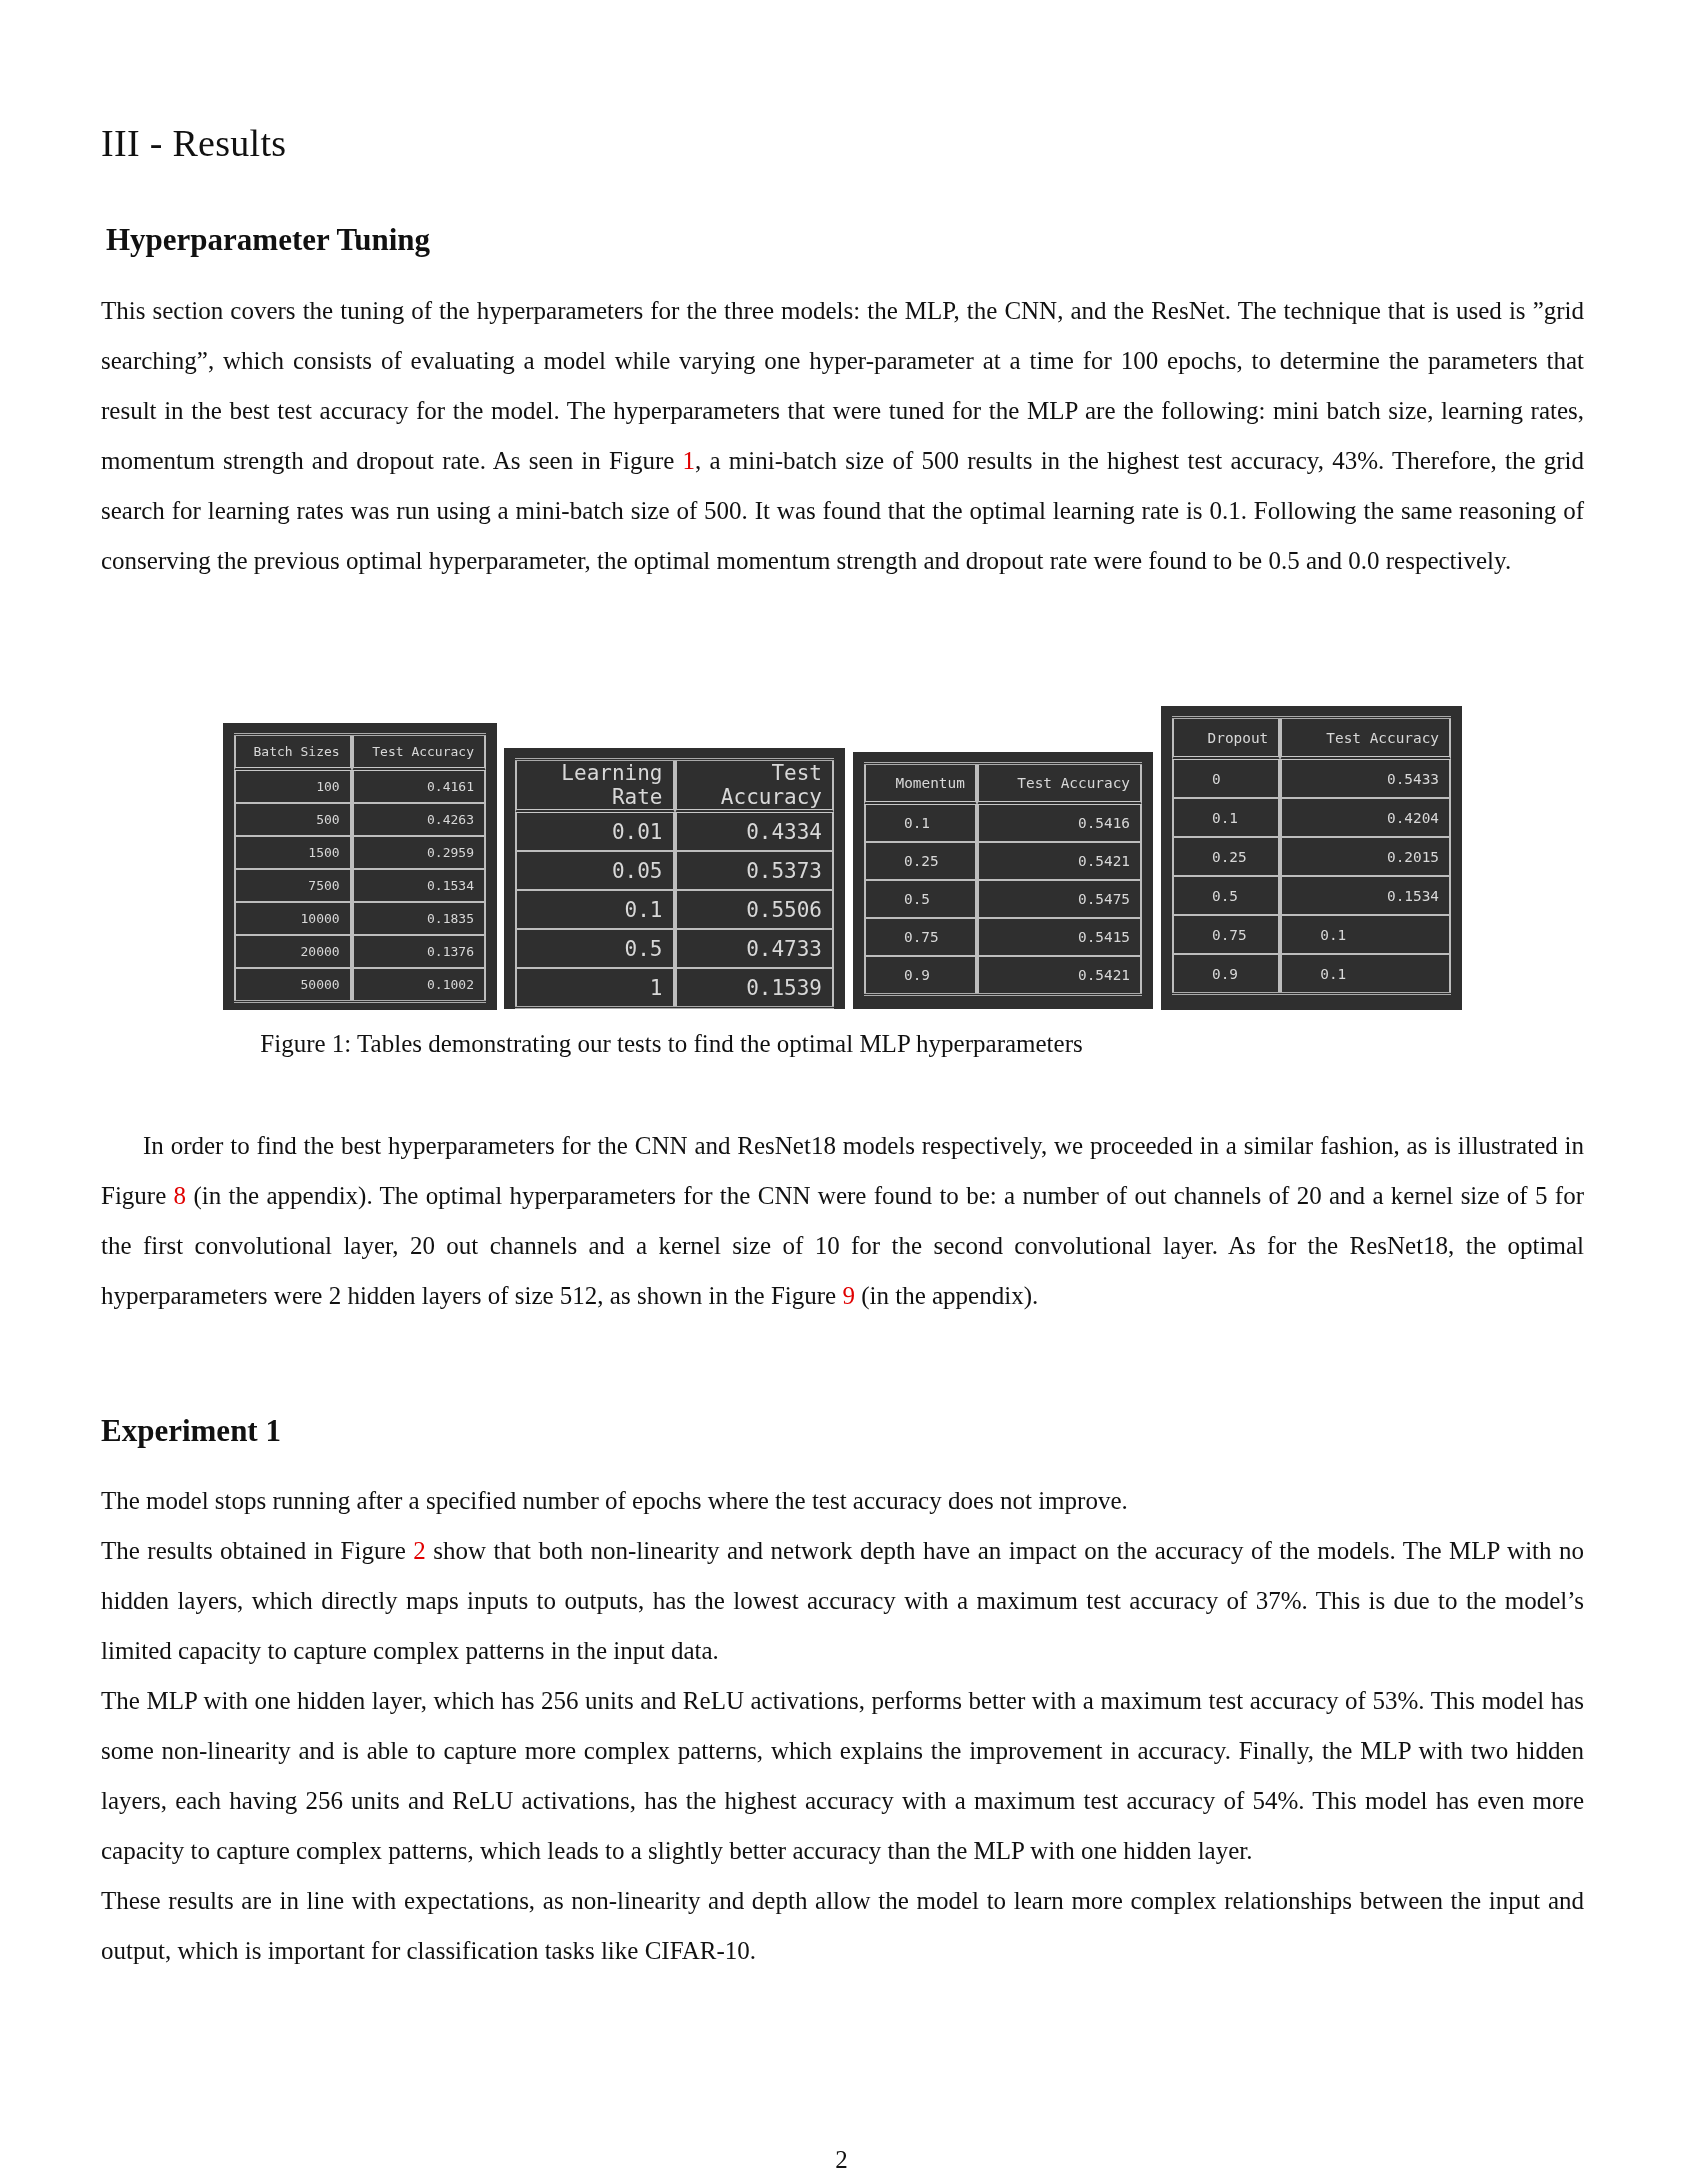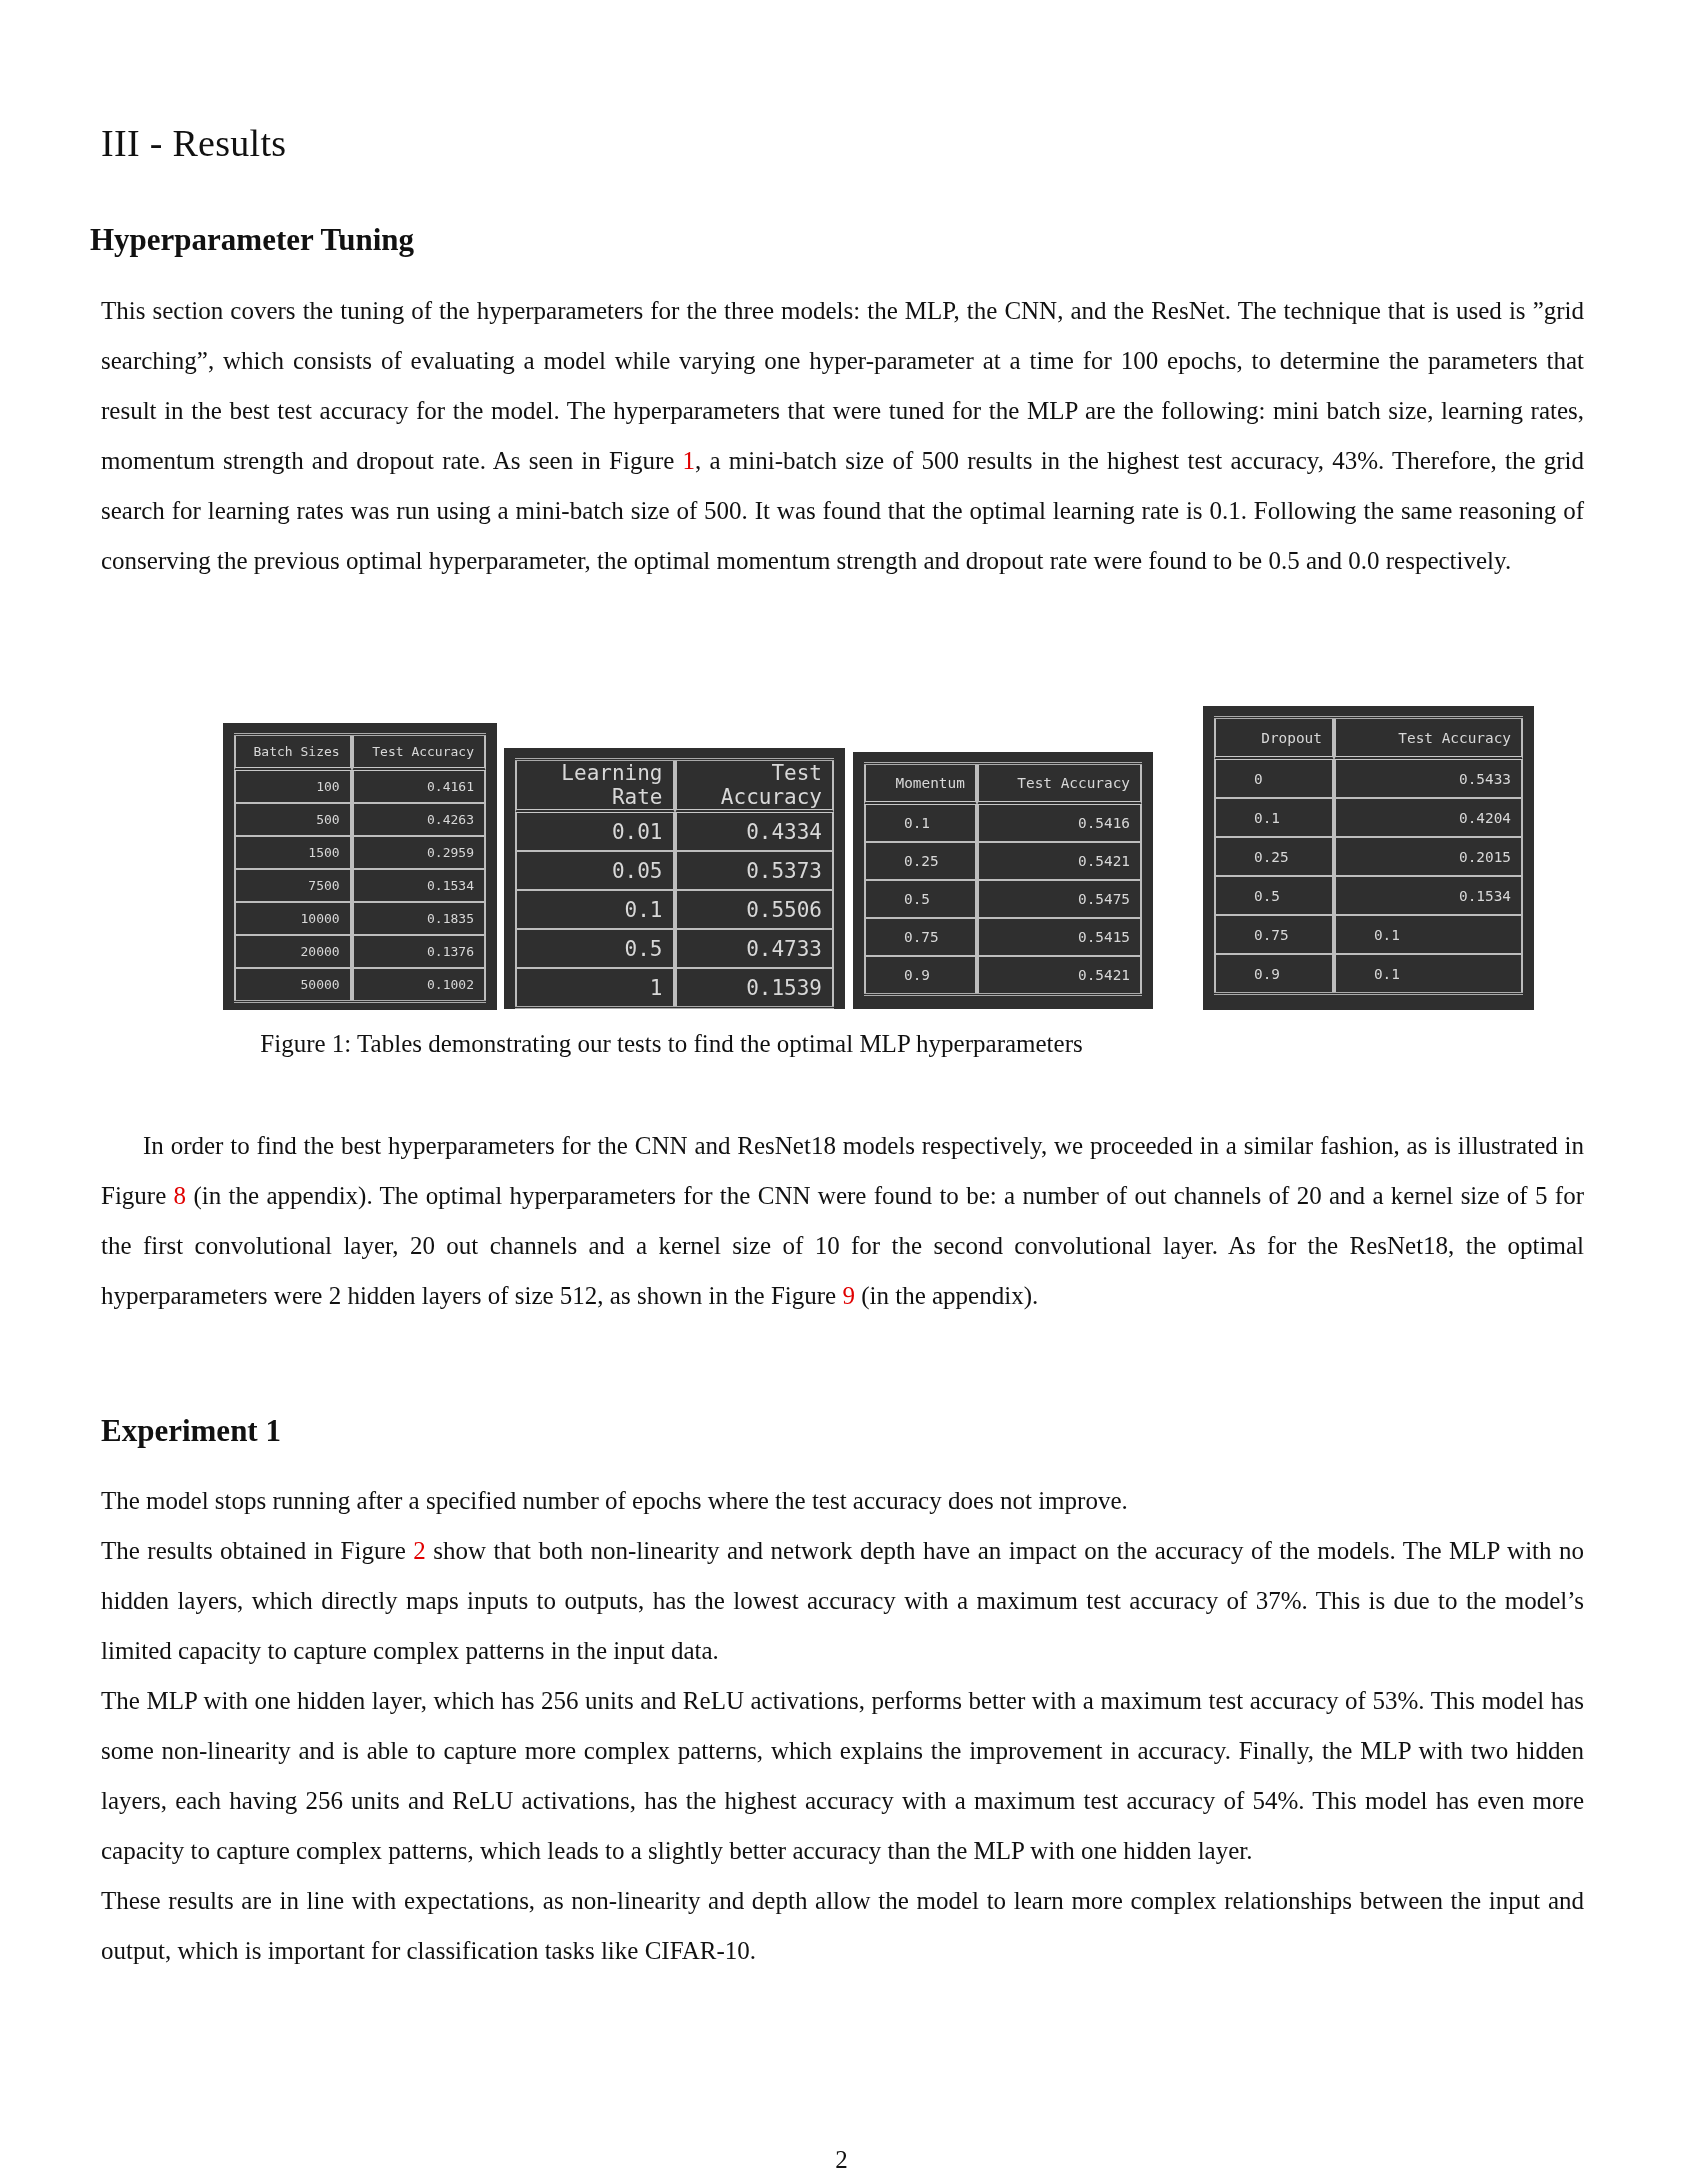--- a/index.html
+++ b/index.html
@@ -28,21 +28,21 @@
   .t3 th, .t3 td { height:36px; }
   .t4 { font-size:14.4px; }
   .t4 th, .t4 td { height:37px; }
   .lft { text-align:left !important; padding-left:38px !important; }
 </style>
 </head>
 <body>
 
 <h1 class="sec">III - Results</h1>
 
-<h2 class="sub" style="left:90px;top:222px;">Hyperparameter Tuning</h2>
+<h2 class="sub" style="left:106px;top:222px;">Hyperparameter Tuning</h2>
 
 <div class="para" style="top:286px;">
   <p><span>This section covers the tuning of the hyperparameters for the three models: the MLP, the CNN, and the ResNet. The technique that is used is ”grid searching”, which consists of evaluating a model while varying one hyper-parameter at a time for 100 epochs, to determine the parameters that result in the best test accuracy for the model. The hyperparameters that were tuned for the MLP are the following: mini batch size, learning rates, momentum strength and dropout rate. As seen in Figure </span><span class="ref">1</span><span>, a mini-batch size of 500 results in the highest test accuracy, 43%. Therefore, the grid search for learning rates was run using a mini-batch size of 500. It was found that the optimal learning rate is 0.1. Following the same reasoning of conserving the previous optimal hyperparameter, the optimal momentum strength and dropout rate were found to be 0.5 and 0.0 respectively.</span></p>
 </div>
 
 <div class="tbox" style="left:223px;top:723px;width:274px;height:287px;">
   <table class="ttable t1">
     <thead>
         <tr>
       <th>Batch Sizes</th>
@@ -141,21 +141,21 @@
           <td>0.5415</td>
         </tr>
       <tr>
           <td class="lft">0.9</td>
           <td>0.5421</td>
         </tr>
     </tbody>
   </table>
 </div>
 
-<div class="tbox" style="left:1203px;top:706px;width:331px;height:304px;">
+<div class="tbox" style="left:1161px;top:706px;width:301px;height:304px;">
   <table class="ttable t4">
     <thead>
         <tr>
       <th>Dropout</th>
       <th>Test Accuracy</th>
     </tr>
       </thead>
     <tbody>
       <tr>
           <td class="lft">0</td>

